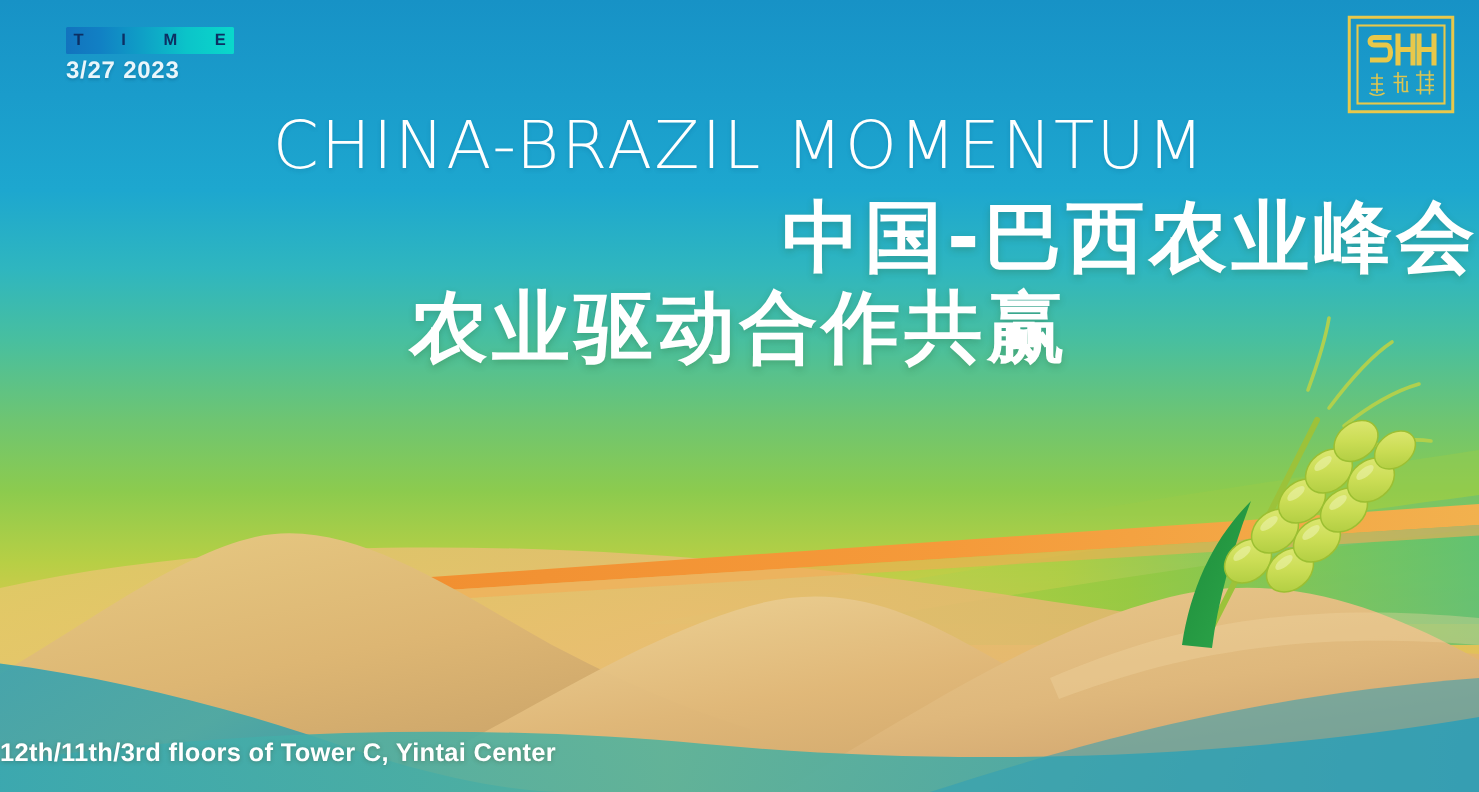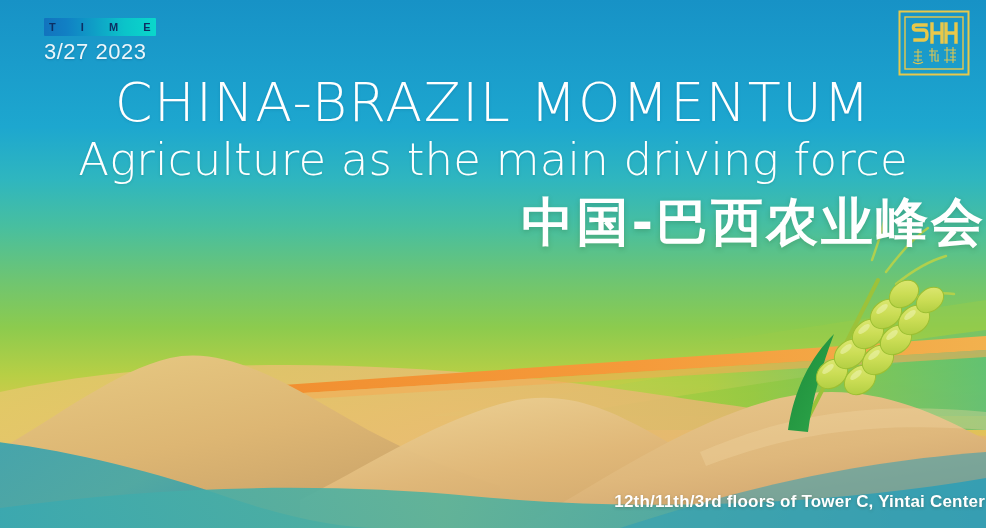--- a/index.html
+++ b/index.html
@@ -31,53 +31,53 @@
   .time-bar{
     position:relative;width:112px;height:18px;border-radius:1px;
     background:linear-gradient(90deg,#1273be 0%,#1180c4 20%,#0f9fc6 45%,#0bc4c9 72%,#0ad8cb 100%);
     display:flex;align-items:center;justify-content:space-between;
     padding:0 5px;box-sizing:border-box;
   }
   .time-bar span{
     font-size:11px;font-weight:700;letter-spacing:.5px;color:#0d2f63;line-height:1;
   }
   .time-date{
-    margin-top:3px;color:#eaf6fb;font-size:22px;font-weight:400;letter-spacing:.5px;
+    margin-top:3px;color:#eaf6fb;font-size:16px;font-weight:700;letter-spacing:.5px;
     text-shadow:0 1px 2px rgba(0,60,90,.25);
   }
 
   
   .logo{position:absolute;right:16px;top:10px;width:72px;height:66px;}
   .logo svg{display:block;}
 
   
   .titles{position:absolute;left:0;right:0;top:76px;text-align:center;}
   .h-en1{
-    color:#ffffff;font-size:54px;line-height:1.0;font-weight:300;
+    color:#ffffff;font-size:44px;line-height:1.0;font-weight:300;
     letter-spacing:1.5px;
     font-family:"DejaVu Sans","Liberation Sans",sans-serif;
     text-shadow:0 1px 3px rgba(0,70,110,.18);
   }
   .h-en2{
     color:#ffffff;font-size:45px;line-height:1.05;font-weight:300;
     margin-top:6px;letter-spacing:.2px;
     font-family:"DejaVu Sans","Liberation Sans",sans-serif;
     text-shadow:0 1px 3px rgba(0,90,80,.18);
   }
   .h-cn1,.h-cn2{
     color:#ffffff;font-weight:700;font-size:52px;line-height:1.12;
     letter-spacing:3px;
     font-family:"DejaVu Sans","Liberation Sans",sans-serif;
     text-shadow:0 2px 5px rgba(40,90,30,.25);
   }
   .h-cn1{margin-top:10px;text-align:right;}
   .h-cn2{margin-top:2px;}
 
   
-  .footer{position:absolute;left:0;right:1px;bottom:16px;text-align:right;}
+  .footer{position:absolute;left:0;right:1px;bottom:16px;text-align:left;}
   .f-en{
     color:#ffffff;font-size:17px;font-weight:700;letter-spacing:.2px;
     text-shadow:0 1px 3px rgba(60,70,40,.35);
   }
   .f-cn{
     color:#ffffff;font-size:17px;font-weight:700;margin-top:9px;letter-spacing:1px;
     text-shadow:0 1px 3px rgba(40,80,70,.35);
   }
 </style>
 </head>
@@ -233,21 +233,21 @@
       <g stroke="#e8c84a" stroke-width="1.1" fill="none" opacity=".95">
         <path d="M16,42 L24,42 M20,39 L20,52 M16,46 L24,46 M16,50 L24,50 M15,52 C18,54 22,54 25,52"></path>
         <path d="M31,41 L40,41 M34,38 L34,52 M31,45 L37,45 M37,42 L37,51 M40,44 L40,51 M37,51 L41,51"></path>
         <path d="M46,40 L58,40 M49,37 L49,53 M52,43 L58,43 M52,47 L58,47 M46,50 L58,50 M55,37 L55,53"></path>
       </g>
     </svg>
   </div>
 
   <div class="titles">
     <div class="h-en1">CHINA-BRAZIL MOMENTUM</div>
-    <div class="h-en2">Agriculture as the main driving force</div>
     <div class="h-cn1">中国-巴西农业峰会</div>
+    <div class="h-cn2">农业驱动合作共赢</div>
   </div>
 
   <div class="footer">
     <div class="f-en">12th/11th/3rd floors of Tower C, Yintai Center</div>
   </div>
 
 </div>
 
 </body></html>

